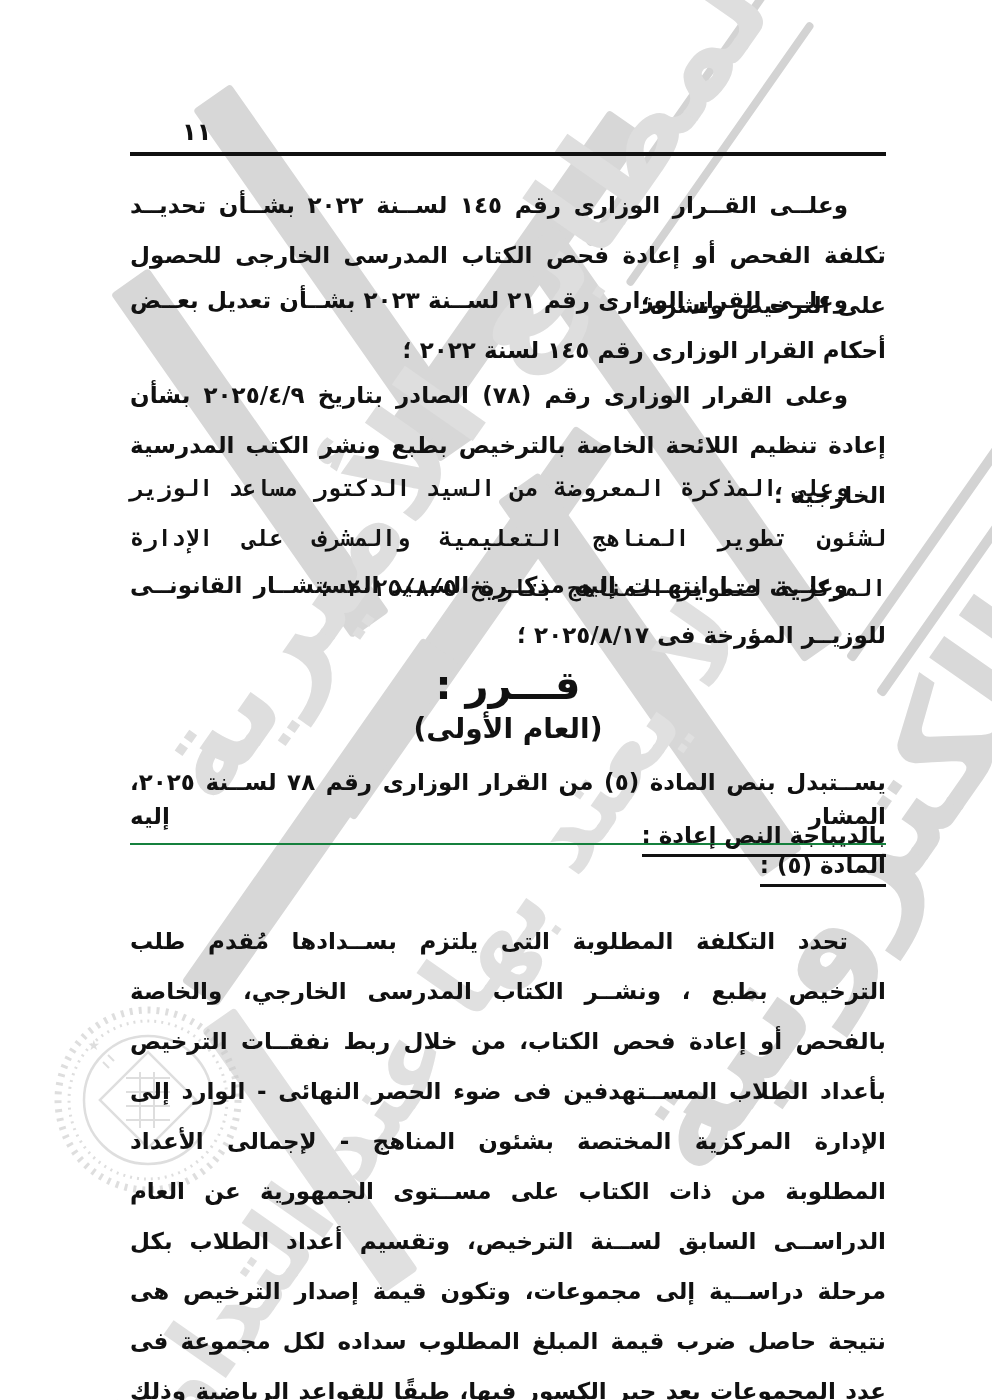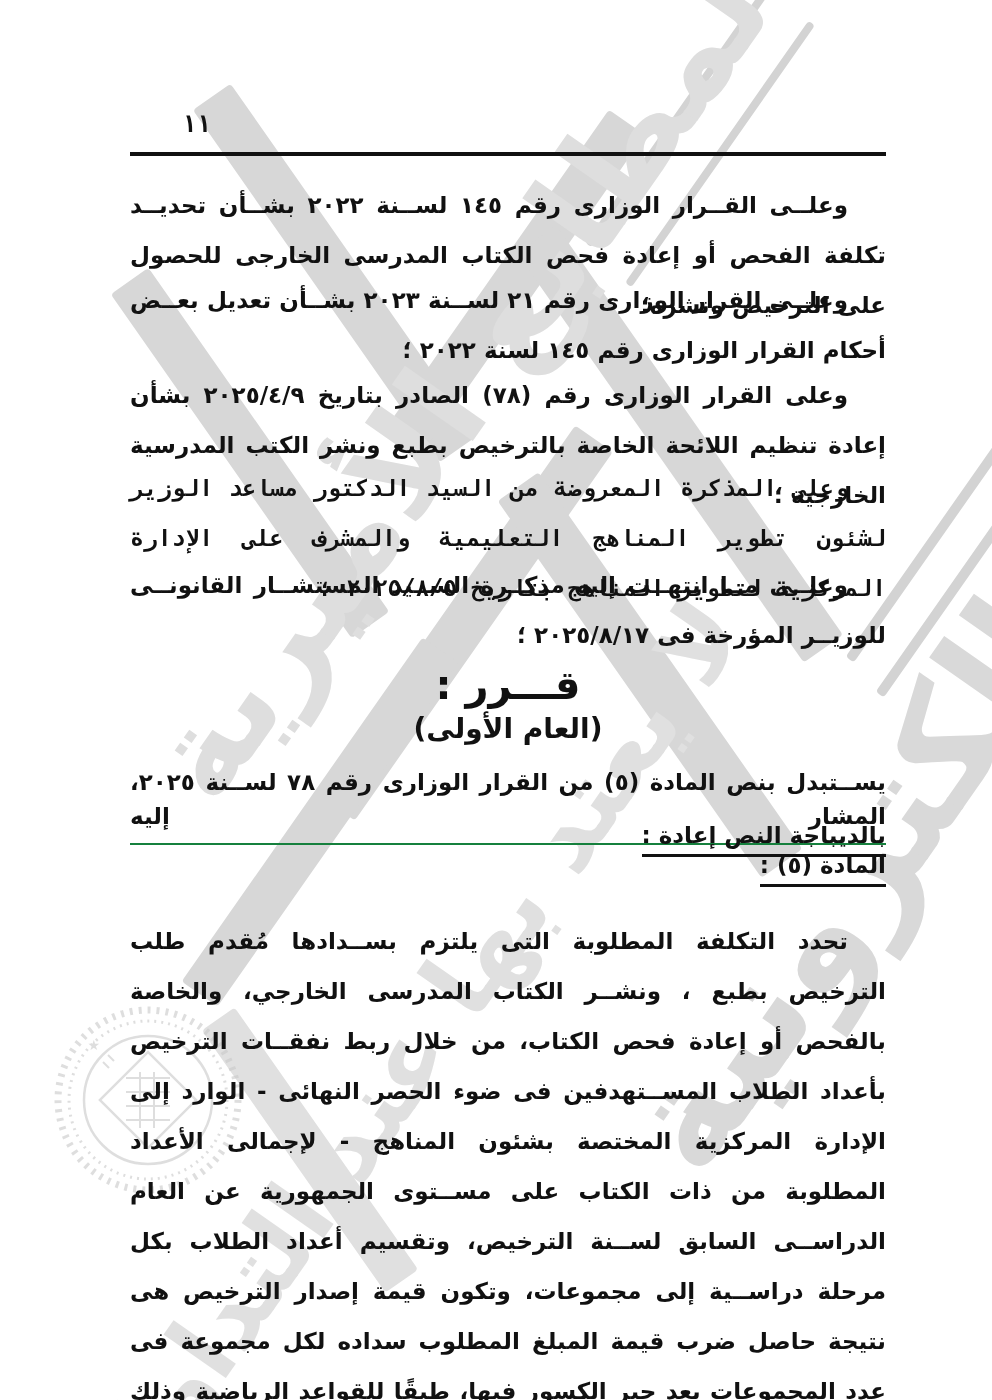--- a/index.html
+++ b/index.html
@@ -15,21 +15,21 @@
   .wm-bar.thin{background:#d3d3d3;}
   .wm-text{
     position:absolute;font-weight:bold;color:#dadada;white-space:nowrap;
     transform-origin:center center;line-height:1;
   }
   .seal-wrap{position:absolute;left:48px;top:1000px;opacity:.6;}
   
   .content{position:absolute;z-index:2;left:130px;right:106px;top:0;}
   .abs{position:absolute;left:0;right:0;}
   .hdr{top:102px;text-align:center;font-size:25px;font-weight:bold;}
-  .pageno{position:absolute;left:52px;top:8px;font-size:24px;font-weight:bold;font-family:Liberation Mono, monospace;}
+  .pageno{position:absolute;left:52px;top:16px;font-size:24px;font-weight:bold;}
   .rule{top:152px;height:4px;background:#111111;}
   p.body{
     margin:0;font-size:23px;font-weight:bold;line-height:50px;
     text-align:justify;text-indent:38px;
   }
   .p1{top:180px;} .p2{top:275px;} .p3{top:370px;} .p4{top:465px;font-family:Liberation Mono, monospace;} .p5{top:560px;}
   .qarrar{top:662px;text-align:center;font-size:40px;font-weight:bold;}
   .mada1{top:712px;text-align:center;font-size:28px;font-weight:bold;}
   .subst{
     top:765px;font-size:23px;font-weight:bold;line-height:34px;

